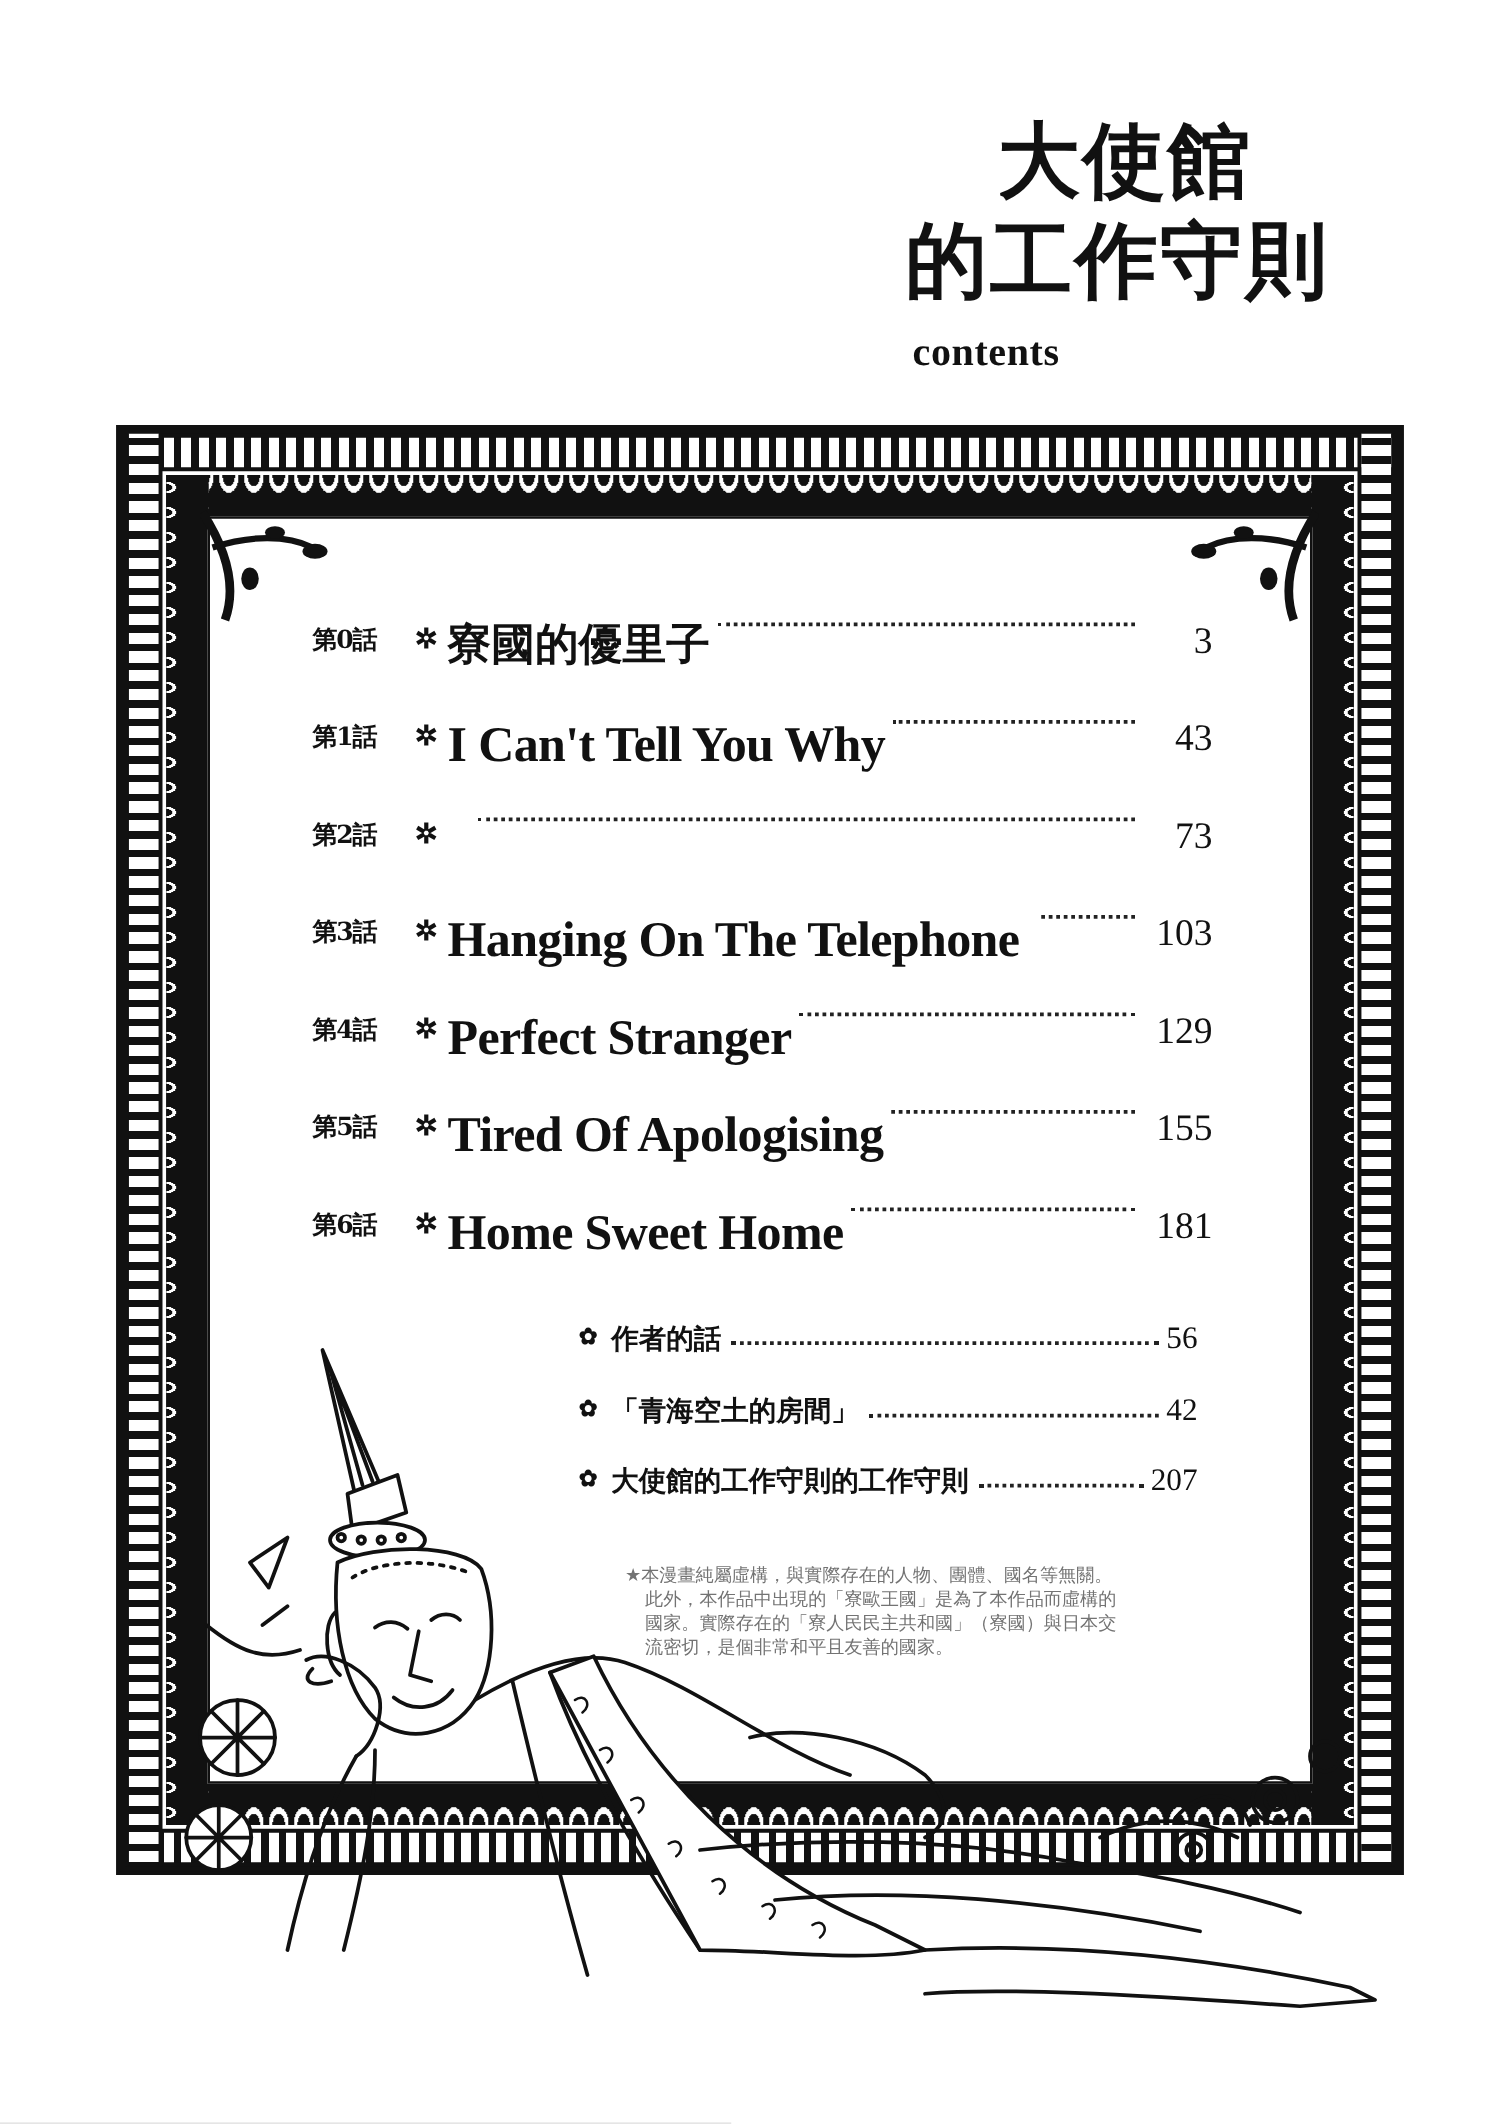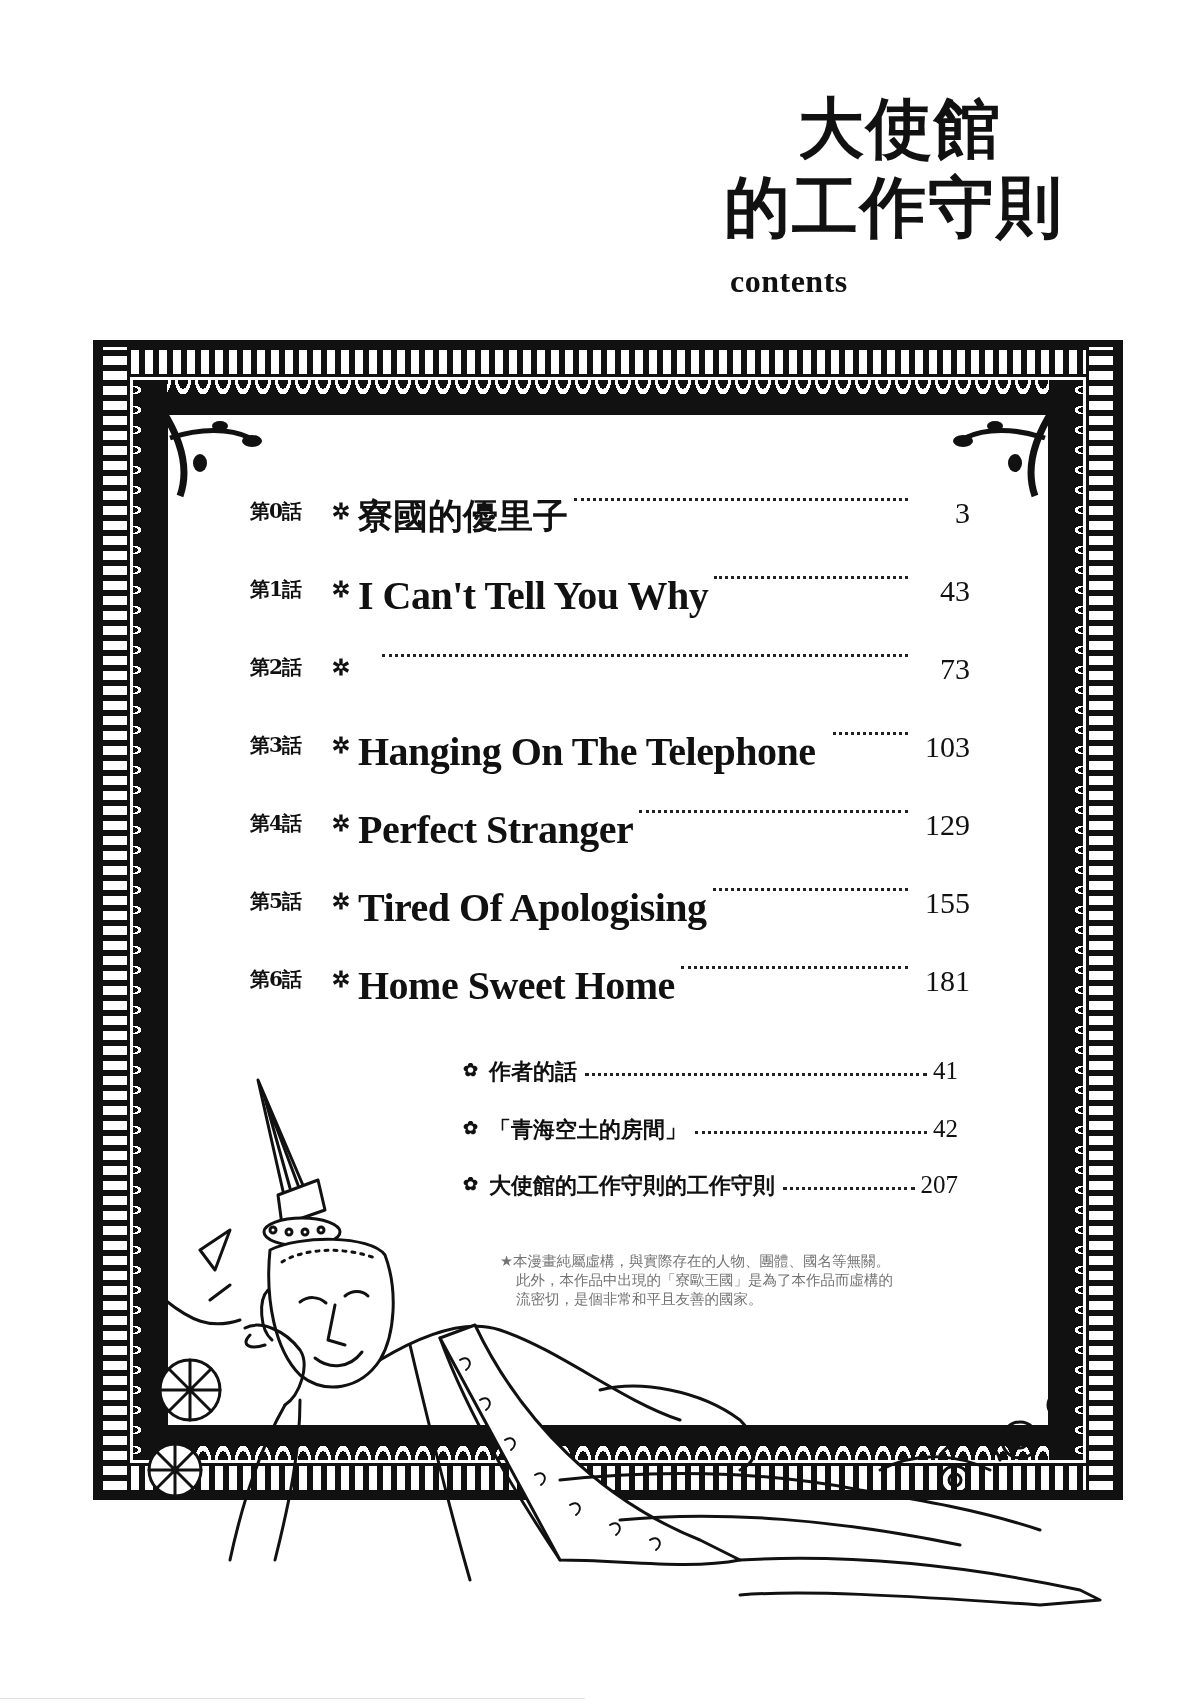--- a/index.html
+++ b/index.html
@@ -7,21 +7,21 @@
       width: 1200px; height: 1701px; background: #ffffff; position: relative; overflow: hidden;
       font-family: "DejaVu Serif", "Liberation Serif", serif; color: #111;
     }
     .title-block { position: absolute; left: 730px; top: 95px; width: 400px; }
     .title-line1 {
       position: absolute; left: 68px; top: 0; font-size: 66px; font-weight: bold; letter-spacing: 2px;
       font-family: "DejaVu Serif", serif; line-height: 1;
     }
     .title-line2 {
       position: absolute; left: -6px; top: 80px; font-size: 66px; font-weight: bold; letter-spacing: 2px;
-      font-family: Liberation Serif, serif; line-height: 1; white-space: nowrap;
+      font-family: Liberation Sans, sans-serif; line-height: 1; white-space: nowrap;
     }
     .subtitle {
       position: absolute; left: 0; top: 168px; font-size: 32px; font-weight: bold;
       font-family: "Liberation Serif", serif; letter-spacing: 0.5px;
     }
 
     
     .frame {
       position: absolute; left: 93px; top: 340px; width: 1030px; height: 1160px;
       border: 3px solid #111; box-sizing: border-box; background: #111;
@@ -194,39 +194,40 @@
     <span class="ch-star">✲</span>
     <span class="ch-title">Home Sweet Home</span>
     <span class="ch-leader"></span>
     <span class="ch-page">181</span>
   </div>
 
   <div class="extra-row" style="top:1050px">
     <span class="ex-star">✿</span>
     <span class="ex-title">作者的話</span>
     <span class="ex-leader"></span>
-    <span class="ex-page">41</span>
+    <span class="ex-page">56</span>
   </div>
   <div class="extra-row" style="top:1108px">
     <span class="ex-star">✿</span>
     <span class="ex-title">「青海空土的房間」</span>
     <span class="ex-leader"></span>
     <span class="ex-page">42</span>
   </div>
   <div class="extra-row" style="top:1164px">
     <span class="ex-star">✿</span>
     <span class="ex-title">大使館的工作守則的工作守則</span>
     <span class="ex-leader"></span>
     <span class="ex-page">207</span>
   </div>
 </div>
 
 <div class="disclaimer">
   <span class="line first">★本漫畫純屬虛構，與實際存在的人物、團體、國名等無關。</span>
   <span class="line">此外，本作品中出現的「寮歐王國」是為了本作品而虛構的</span>
+  <span class="line">國家。實際存在的「寮人民民主共和國」（寮國）與日本交</span>
   <span class="line">流密切，是個非常和平且友善的國家。</span>
 </div>
 
 <svg class="figure" width="1200" height="1701" viewBox="0 0 1200 1701">
   <g fill="none" stroke="#111" stroke-width="3" stroke-linejoin="round" stroke-linecap="round">
 
     <g>
       <circle cx="190" cy="1390" r="30" fill="#fff"></circle>
       <path d="M190 1360 L190 1420 M160 1390 L220 1390 M169 1369 L211 1411 M211 1369 L169 1411"></path>
       <circle cx="175" cy="1470" r="26" fill="#fff"></circle>

